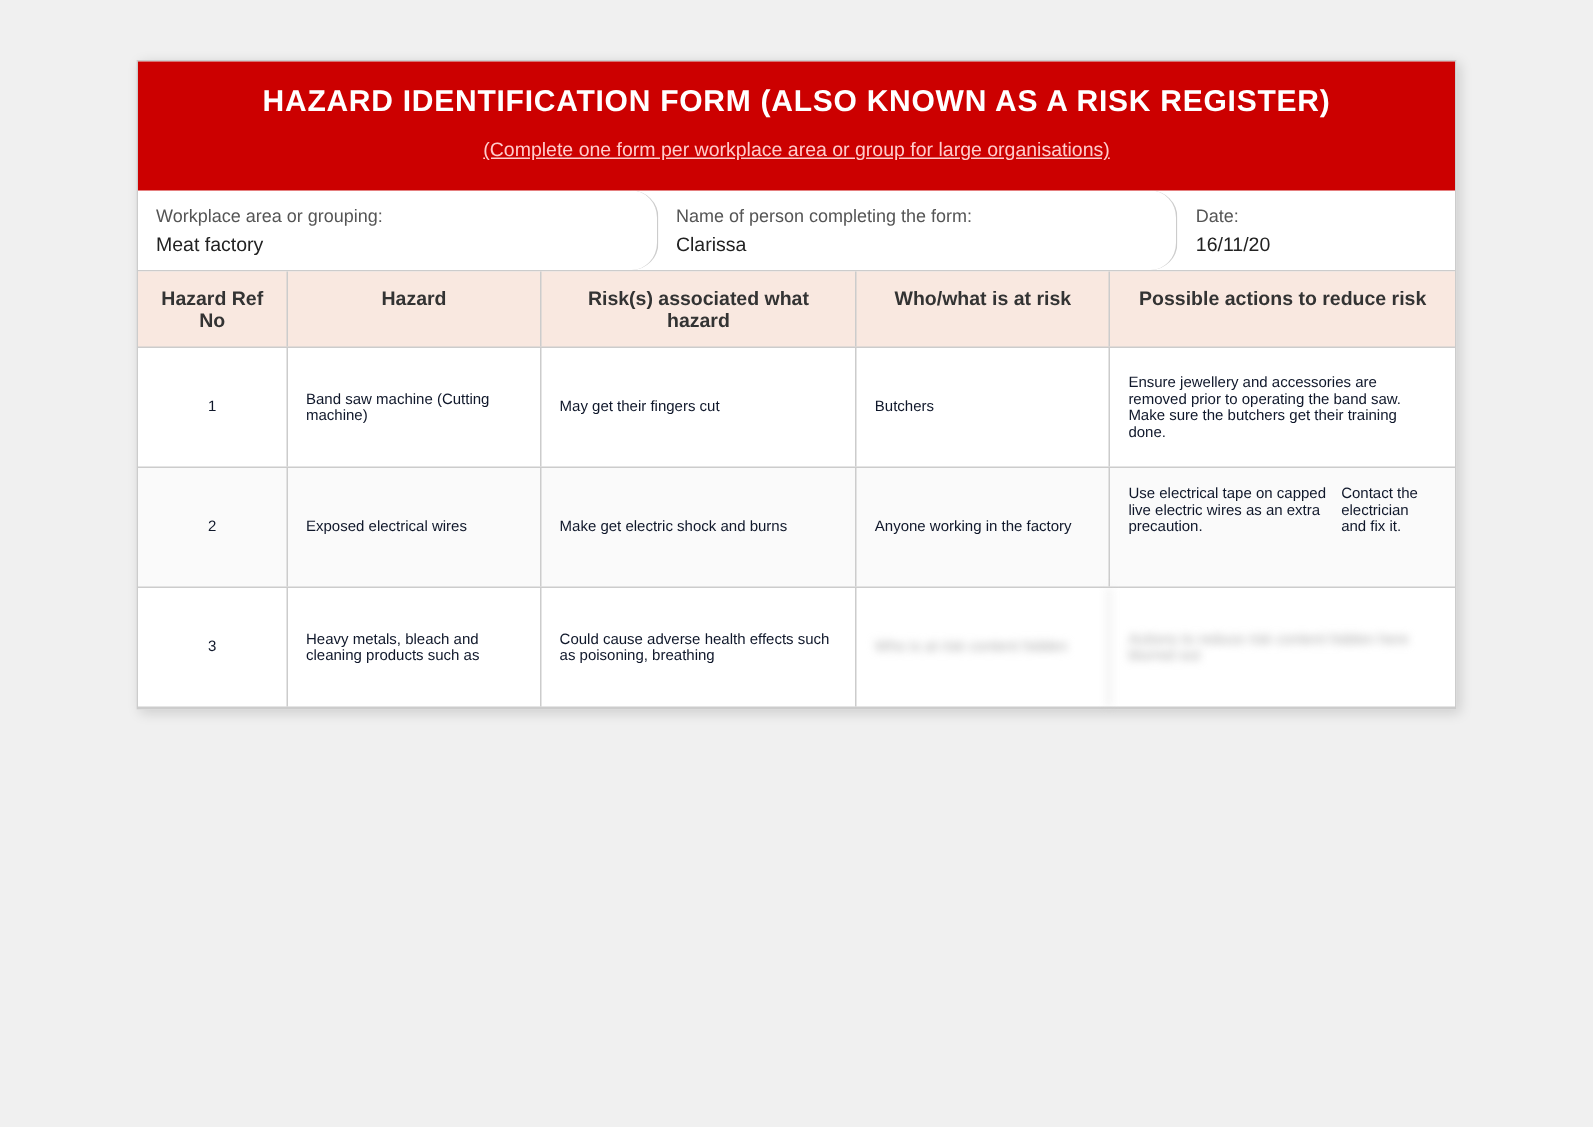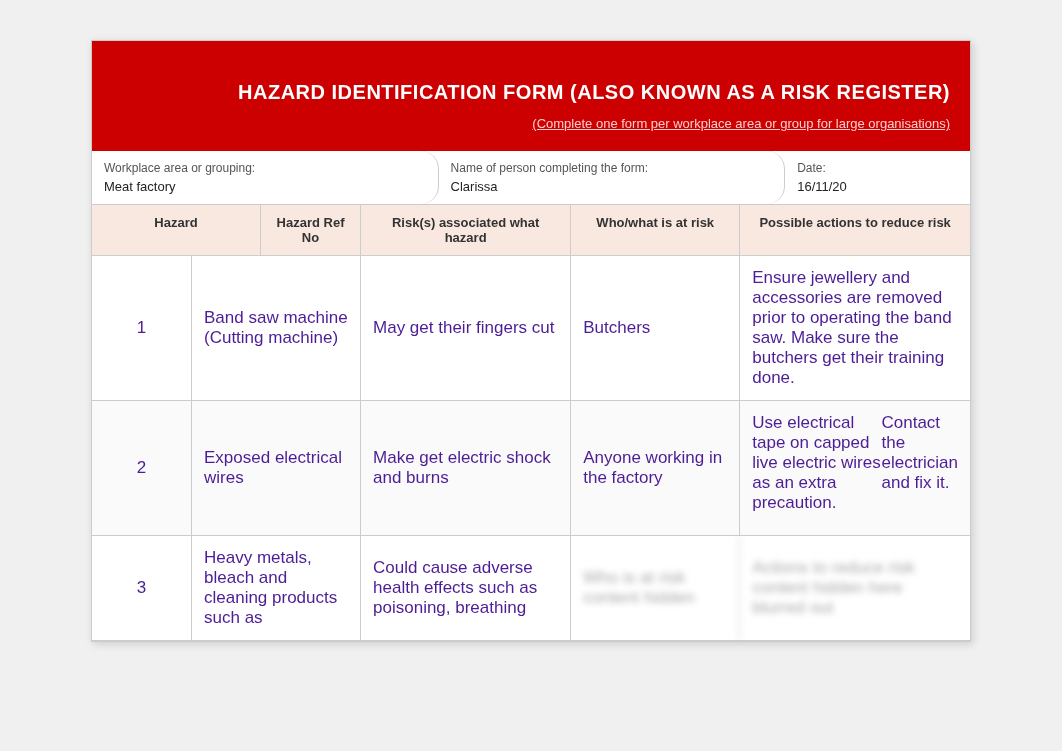--- a/index.html
+++ b/index.html
@@ -14,22 +14,22 @@
       min-height: 751px;
     }
     .form-container {
       background: white;
       width: 880px;
       border: 1px solid #ccc;
       box-shadow: 2px 2px 8px rgba(0,0,0,0.15);
     }
     .header {
       background: #cc0000;
-      padding: 40px 20px 20px;
-      text-align: right;
+      padding: 16px 20px 20px;
+      text-align: center;
     }
     .header-title {
       color: white;
       font-size: 20px;
       font-weight: bold;
       letter-spacing: 0.5px;
       margin-bottom: 12px;
     }
     .header-subtitle {
       color: #ffcccc;
@@ -78,22 +78,22 @@
     .col-who { flex: 1.4; }
     .col-actions { flex: 2; }
     .table-row {
       display: flex;
       border-bottom: 1px solid #ccc;
       min-height: 80px;
     }
     .td {
       padding: 12px 12px;
       border-right: 1px solid #ccc;
-      color: #4c1d95;
-      font-size: 17px;
+      color: #0f172a;
+      font-size: 10px;
       display: flex;
       align-items: center;
     }
     .td:last-child { border-right: none; }
     .td.center { justify-content: center; text-align: center; }
     .td.top { align-items: flex-start; flex-direction: row; justify-content: flex-start; }
     .blurred {
       filter: blur(3px);
       user-select: none;
       color: #aaa;
@@ -121,22 +121,22 @@
       <div class="info-label">Name of person completing the form:</div>
       <div class="info-value">Clarissa</div>
     </div>
     <div class="info-cell" style="flex:0.5">
       <div class="info-label">Date:</div>
       <div class="info-value">16/11/20</div>
     </div>
   </div>
 
   <div class="table-header">
+    <div class="th col-ref">Hazard Ref No</div>
     <div class="th col-hazard">Hazard</div>
-    <div class="th col-ref">Hazard Ref No</div>
     <div class="th col-risk">Risk(s) associated what hazard</div>
     <div class="th col-who">Who/what is at risk</div>
     <div class="th col-actions">Possible actions to reduce risk</div>
   </div>
 
   <div class="table-row">
     <div class="td col-ref center">1</div>
     <div class="td col-hazard">Band saw machine (Cutting machine)</div>
     <div class="td col-risk">May get their fingers cut</div>
     <div class="td col-who">Butchers</div>

